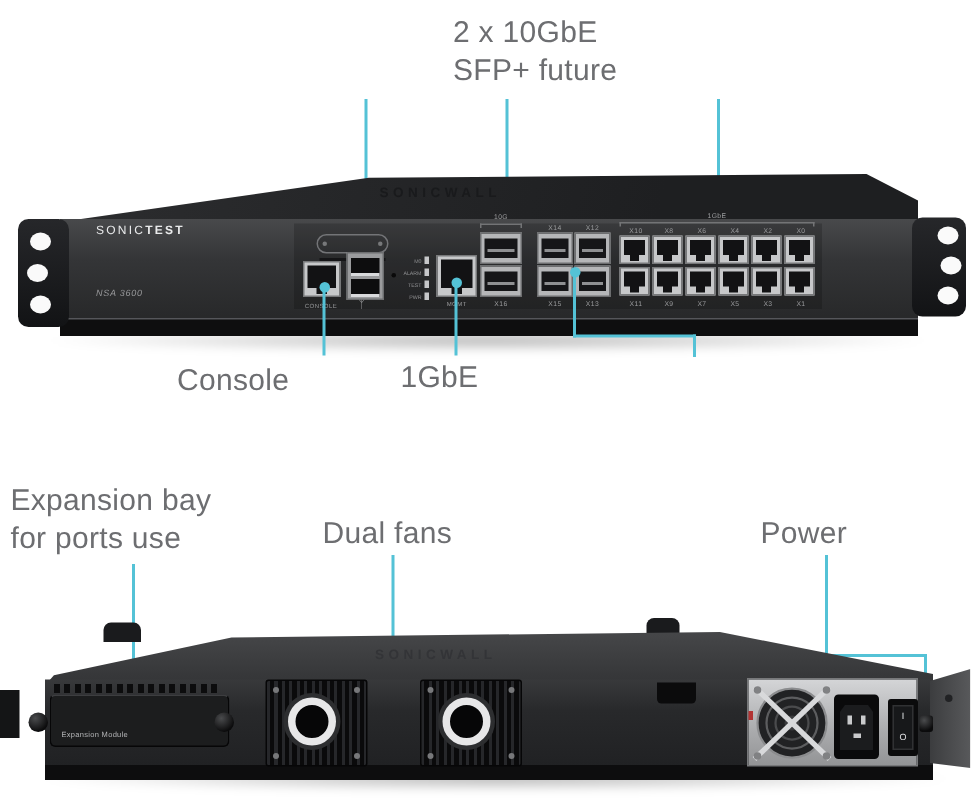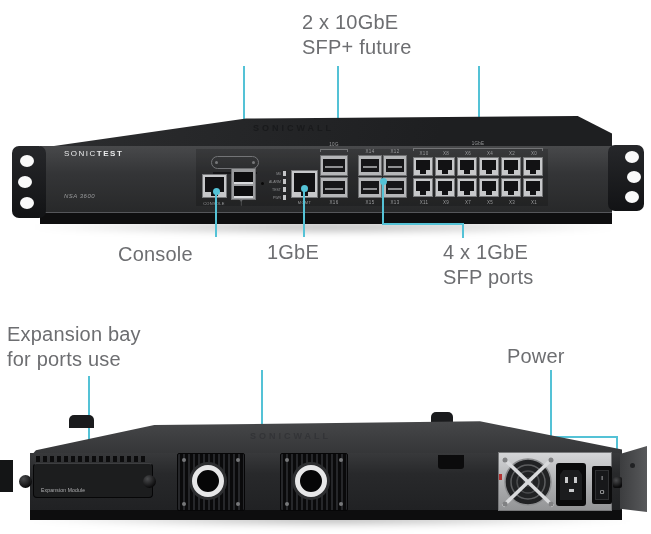--- a/index.html
+++ b/index.html
@@ -164,28 +164,27 @@
   <div class="clv" style="left:382px;top:181px;height:44px;"></div>
   <div class="clh" style="left:382px;top:223px;width:82px;"></div>
   <div class="clv" style="left:462px;top:223px;height:15px;"></div>
 
   <div class="clabel" style="left:118px;top:242px;">
     <span>Console</span>
   </div>
   <div class="clabel" style="left:267px;top:240px;">
     <span>1GbE</span>
   </div>
-  <div class="clabel" style="left:443px;top:240px;">
-    <span>4 x 1GbE</span>
-    <span>SFP ports</span>
-  </div>
 
   <div class="clabel" style="left:7px;top:322px;">
     <span>Expansion bay</span>
     <span>for ports use</span>
+  </div>
+  <div class="clabel" style="left:215px;top:344px;">
+    <span>Dual fans</span>
   </div>
   <div class="clabel" style="left:507px;top:344px;text-align:center;">
     <span>Power</span>
   </div>
 
   <div class="clv" style="left:88px;top:376px;height:106px;"></div>
   <div class="cdot" style="left:86px;top:479px;"></div>
   <div class="clv" style="left:261px;top:370px;height:67px;"></div>
   <div class="clh" style="left:174px;top:435px;width:174px;"></div>
   <div class="clv" style="left:174px;top:435px;height:58px;"></div>

